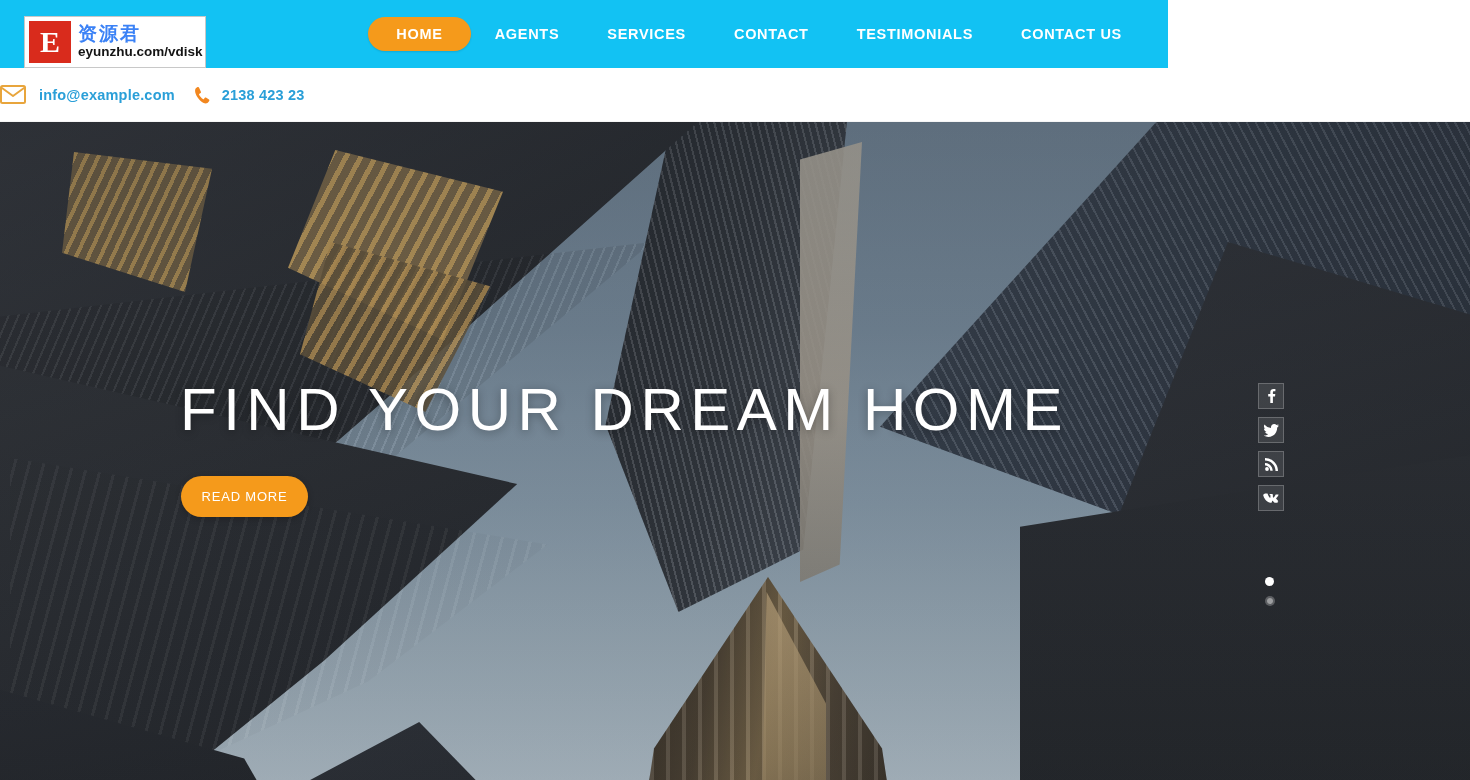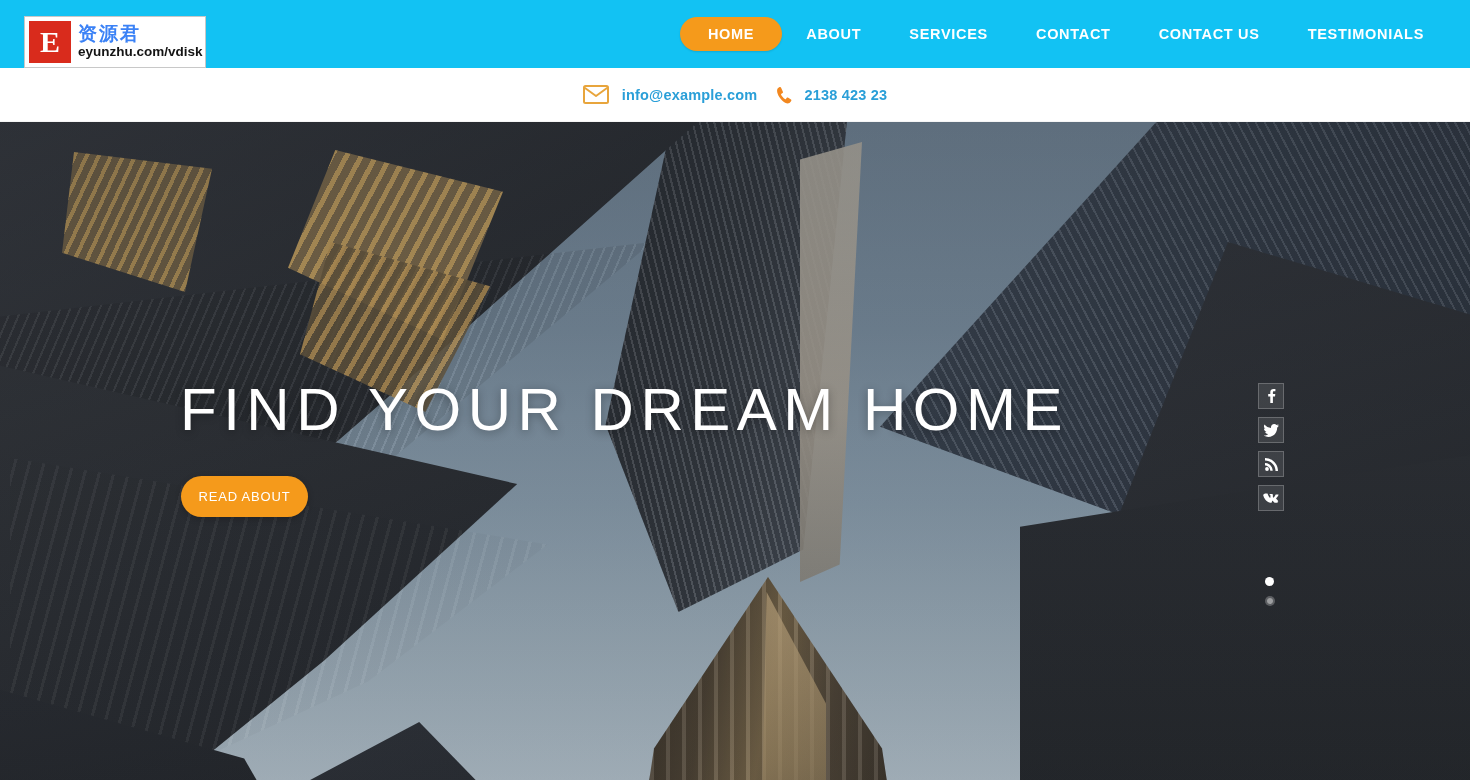--- a/index.html
+++ b/index.html
@@ -6,21 +6,21 @@
   * { margin:0; padding:0; box-sizing:border-box; }
   html,body { width:1470px; height:780px; overflow:hidden; }
   body {
     font-family:"Liberation Sans", sans-serif;
     background:#ffffff;
   }
   .page { position:relative; width:1470px; height:780px; overflow:hidden; }
 
   
   .topbar {
-    position:absolute; left:0; top:0; width:1470px; height:68px;
+    position:absolute; left:0; top:0; width:1168px; height:68px;
     background:#12c2f3;
     display:flex; align-items:center;
   }
   .brand {
     position:absolute; left:28px; top:0; height:68px;
     display:flex; align-items:center;
     font-family:"Liberation Serif", serif;
     font-size:40px; font-weight:700; color:#ffffff;
     letter-spacing:-0.5px;
     white-space:nowrap;
@@ -41,21 +41,21 @@
   .nav-item.active {
     background:#f59a1b;
     padding:0 28px;
     box-shadow:0 1px 2px rgba(0,0,0,.12);
   }
 
   
   .contactbar {
     position:absolute; left:0; top:68px; width:1470px; height:54px;
     background:#ffffff;
-    display:flex; align-items:center; justify-content:center;
+    display:flex; align-items:center; justify-content:flex-start;
     gap:0px;
     border-bottom:1px solid rgba(0,0,0,0.04);
   }
   .contact-group { display:flex; align-items:center; }
   .contact-link {
     font-size:14.5px; font-weight:700; color:#2a9fd8;
     text-decoration:none; letter-spacing:0.2px; cursor:pointer;
     white-space:nowrap;
   }
   .ico { display:inline-flex; align-items:center; justify-content:center; }
@@ -302,25 +302,25 @@
 </head>
 <body>
 
 <div class="page">
 
   <div class="topbar">
     <a class="brand" href="#">ity</a>
 
     <nav class="nav">
       <a class="nav-item active" href="#">HOME</a>
-      <a class="nav-item" href="#">ABOUT</a>
+      <a class="nav-item" href="#">AGENTS</a>
       <a class="nav-item" href="#">SERVICES</a>
       <a class="nav-item" href="#">CONTACT</a>
+      <a class="nav-item" href="#">TESTIMONIALS</a>
       <a class="nav-item" href="#">CONTACT US</a>
-      <a class="nav-item" href="#">TESTIMONIALS</a>
     </nav>
   </div>
 
   <div class="contactbar">
     <div class="contact-group">
       <span class="ico ico-mail">
         <svg width="26" height="19" viewBox="0 0 26 19" fill="none">
           <rect x="1" y="1" width="24" height="17" rx="1.5" stroke="#e8a53c" stroke-width="2"></rect>
           <path d="M2 3 L13 11 L24 3" stroke="#e8a53c" stroke-width="2" fill="none" stroke-linecap="round" stroke-linejoin="round"></path>
         </svg>
@@ -366,21 +366,21 @@
       <div class="bld bld-bl2"></div>
       <div class="bld bld-br"></div>
       <div class="bld bld-right-mass"></div>
 
       <div class="hero-scrim"></div>
     </div>
 
     <div class="hero-content">
       <h1 class="hero-title">FIND YOUR DREAM HOME</h1>
 
-      <button class="hero-btn">READ ABOUT</button>
+      <button class="hero-btn">READ MORE</button>
 
       <div class="social-rail">
         <a class="social-btn" href="#">
           <svg width="14" height="14" viewBox="0 0 14 14">
             <path d="M8.9 14V7.6h2.1l.3-2.5H8.9V3.5c0-.7.2-1.2 1.2-1.2h1.3V.1C11.2.1 10.4 0 9.5 0 7.6 0 6.3 1.2 6.3 3.3v1.8H4.2v2.5h2.1V14h2.6z" fill="#ffffff"></path>
           </svg>
         </a>
         <a class="social-btn" href="#">
           <svg width="15" height="13" viewBox="0 0 15 13">
             <path d="M15 1.6c-.6.25-1.2.42-1.85.5.66-.4 1.17-1.03 1.41-1.78-.62.37-1.3.63-2.04.78C11.93.47 11.1 0 10.18 0 8.4 0 6.97 1.47 6.97 3.28c0 .26.03.5.08.74-2.67-.14-5.03-1.44-6.62-3.43-.28.48-.44 1.03-.44 1.63 0 1.14.57 2.14 1.43 2.73-.53-.02-1.03-.17-1.46-.41v.04c0 1.59 1.11 2.92 2.58 3.22-.27.08-.55.11-.85.11-.21 0-.41-.02-.6-.06.41 1.31 1.6 2.26 3.01 2.29C3.01 11.03 1.65 11.53.18 11.53c-.25 0-.5-.01-.74-.04C.88 12.45 2.56 13 4.37 13c5.66 0 8.76-4.79 8.76-8.95l-.01-.41C13.72 3.19 14.4 2.45 15 1.6z" fill="#ffffff"></path>

